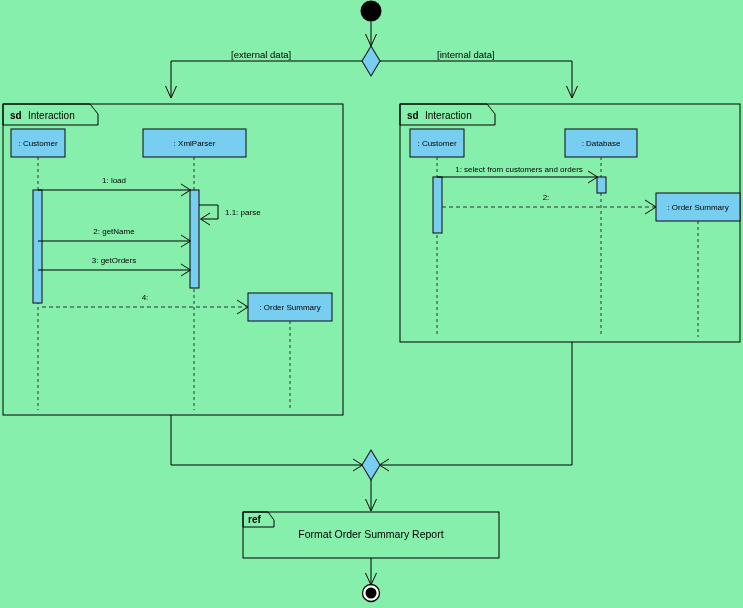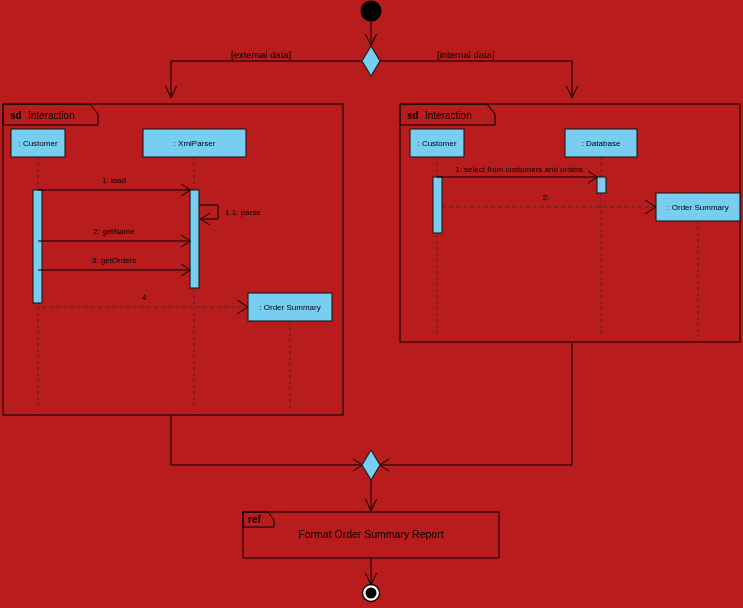--- a/index.html
+++ b/index.html
@@ -9,21 +9,21 @@
     background: #ffffff;
   }
   body {
     font-family: "Liberation Sans", sans-serif;
     color: #000000;
   }
   #canvas {
     position: relative;
     width: 743px;
     height: 608px;
-    background: #b91c1c;
+    background: #86efac;
     overflow: hidden;
   }
   #diagram-svg {
     position: absolute;
     left: 0;
     top: 0;
     width: 743px;
     height: 608px;
   }
   .lbl {

